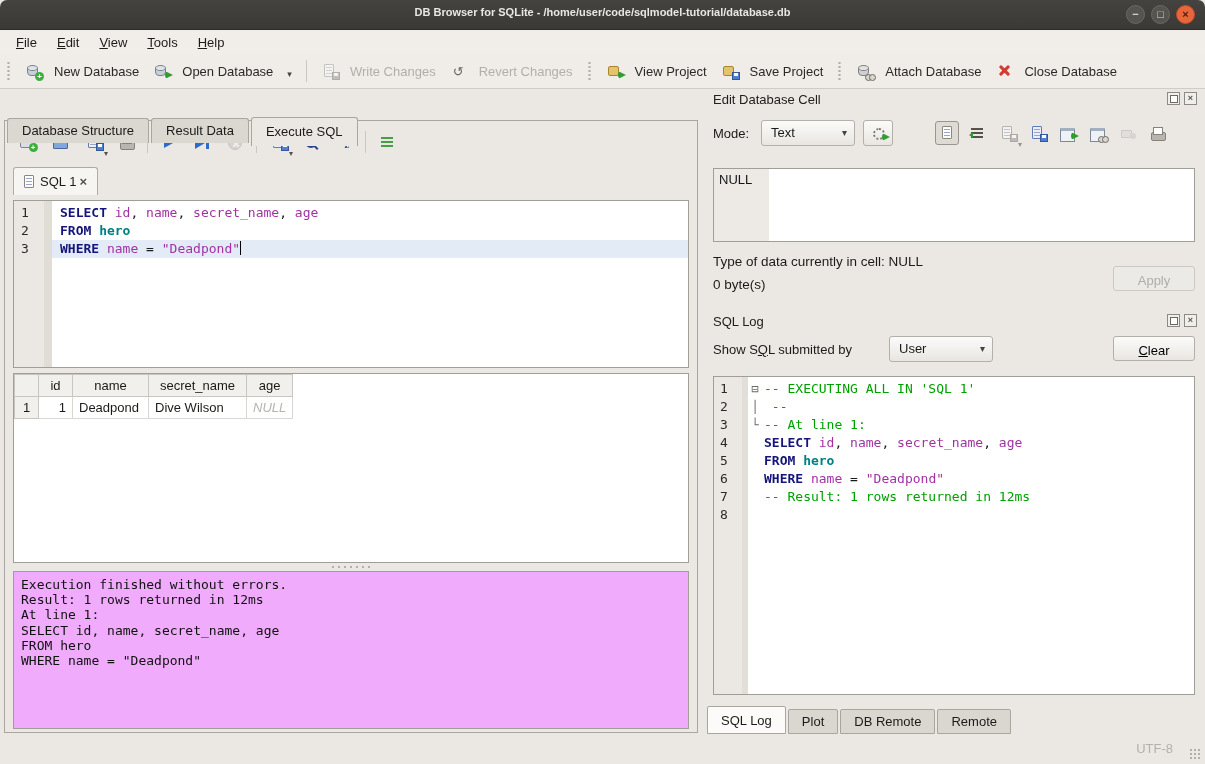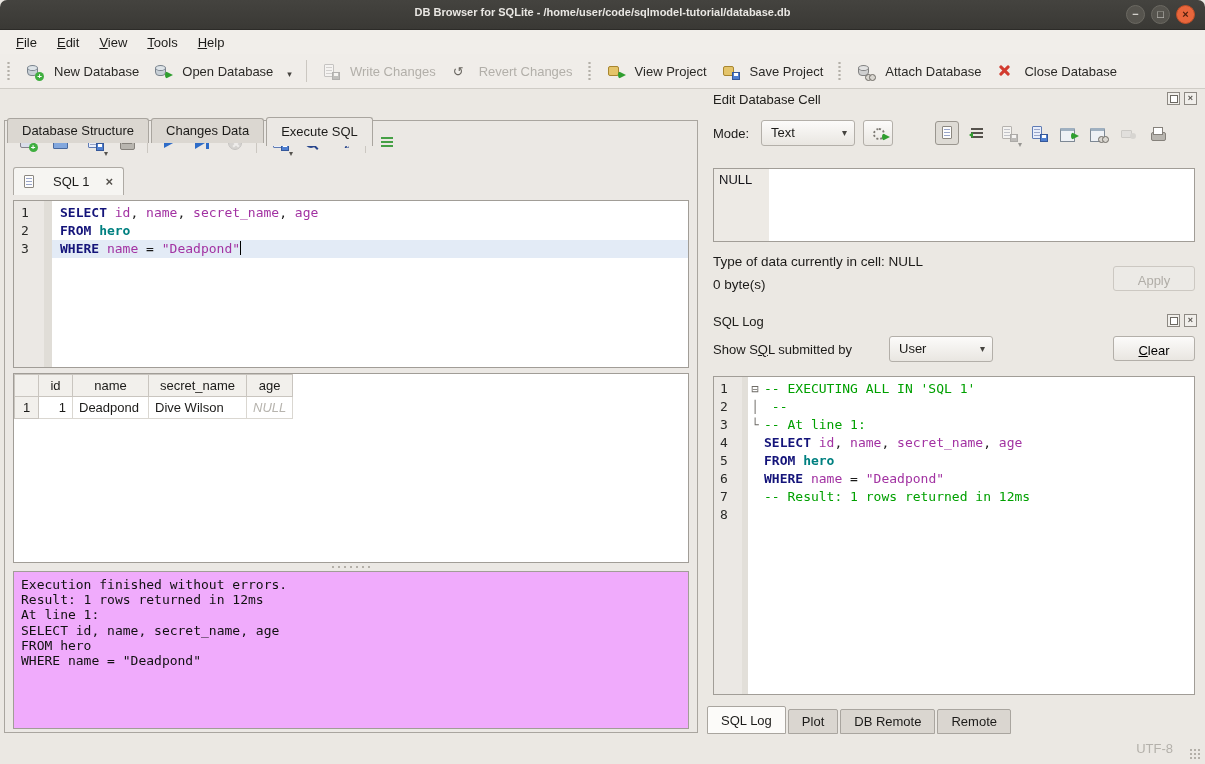--- a/index.html
+++ b/index.html
@@ -124,21 +124,21 @@
     border-bottom:none; margin-right:2px; border-radius:3px 3px 0 0; cursor:default; }
   .mtab.active { background:#ebe8e4; height:29px; line-height:28px; margin-bottom:-1px; }
   .frame { position:absolute; left:0; right:0; top:28px; bottom:2px; border:1px solid #a9a59f;
     background:#ebe8e4; }
   .sqlbar { position:absolute; left:10px; top:8px; height:26px; display:flex; align-items:center; gap:9px; }
   .ibtn { width:24px; height:24px; border:none; background:none; display:flex; align-items:center;
     justify-content:center; position:relative; cursor:default; }
   .ibtn.pressed { background:#dedbd5; border:1px solid #9a968f; border-radius:3px; }
   .ibtn.disabled { opacity:.55; filter:grayscale(.6); }
   .subtabs { position:absolute; left:8px; top:44px; display:flex; align-items:flex-end; height:30px; }
-  .stab { display:flex; align-items:center; gap:16px; padding:0 10px; height:28px; background:#f6f5f2;
+  .stab { display:flex; align-items:center; gap:3px; padding:0 10px; height:28px; background:#f6f5f2;
     border:1px solid #aeaaa4; border-bottom:none; border-radius:3px 3px 0 0; }
   .stab .x { font-weight:bold; color:#55524d; font-size:13px; }
 
   
   .editor { position:absolute; left:8px; right:8px; top:79px; height:168px; border:1px solid #a19d97;
     background:linear-gradient(to right,#ebe8e4 0,#ebe8e4 30px,#e0ddd7 30px,#e0ddd7 38px,#fff 38px);
     font:13px/18px "DejaVu Sans Mono",monospace; overflow:hidden; padding-top:3px; }
   .code-line { display:flex; height:18px; white-space:pre; }
   .code-line .ln { flex:0 0 38px; padding-left:7px; color:#2a2a28; }
   .code-line .fold { flex:0 0 14px; color:#6e6b66; font-size:12px; text-align:center; }
@@ -295,21 +295,21 @@
     <span class="i">
         <span class="xmark"></span>
       </span>
     <span>Close Database</span>
   </button>
 </div>
 
 <div id="left">
   <div class="main-tabs">
     <span class="mtab">Database Structure</span>
-    <span class="mtab">Changes Data</span>
+    <span class="mtab">Result Data</span>
     <span class="mtab active">Execute SQL</span>
   </div>
   <div class="frame">
 
     <div class="sqlbar">
       <button class="ibtn">
           <span class="i i-tabplus">
             <span class="badge plus"></span>
           </span>
         </button>

